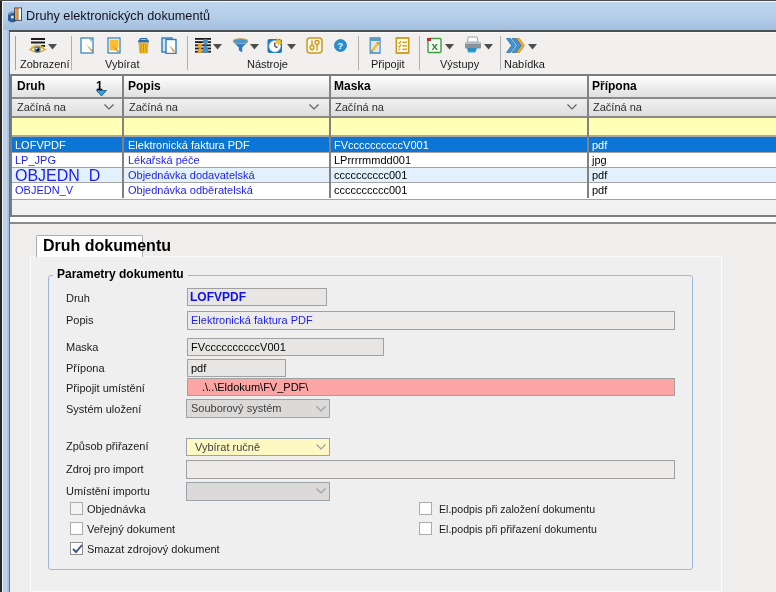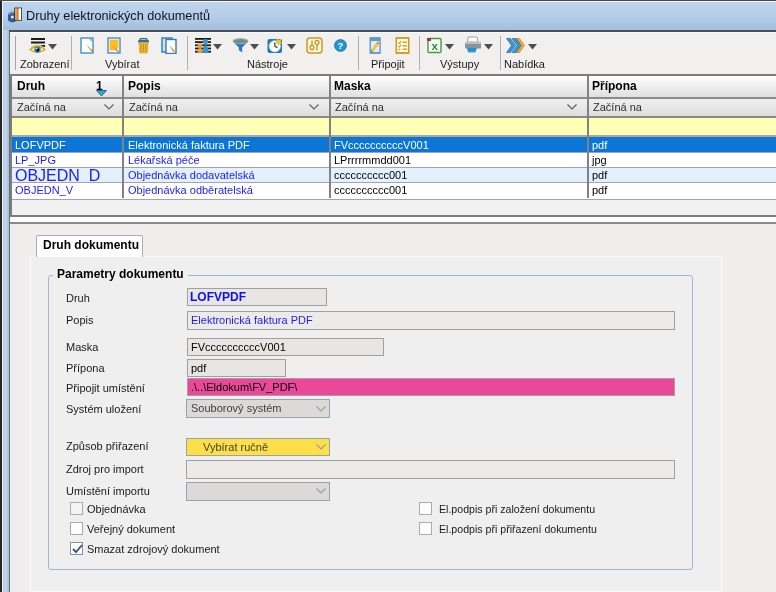--- a/index.html
+++ b/index.html
@@ -250,47 +250,47 @@
 <div class="abs" style="left:10px;top:217px;width:766px;height:5px;background:#fdfdfd;"></div>
 <div class="abs" style="left:10px;top:222px;width:766px;height:2px;background:#8a8a8a;"></div>
 <div class="abs" style="left:10px;top:224px;width:766px;height:368px;background:#efeeed;"></div>
 <div class="abs" style="left:3px;top:224px;width:6px;height:368px;background:linear-gradient(90deg,#b3cbe7,#c3d6ee 50%,#9fbcde);"></div>
 <div class="abs" style="left:0px;top:224px;width:2px;height:368px;background:#262626;"></div>
 <div class="abs" style="left:2px;top:224px;width:1px;height:368px;background:#f5f5f5;"></div>
 <div class="abs" style="left:9px;top:224px;width:1px;height:368px;background:#6f6f6f;"></div>
 
 <div class="abs" style="left:30px;top:256px;width:692px;height:336px;background:#f0efef;border:1px solid #fbfbfb;"></div>
 <div class="abs" style="left:36px;top:235px;width:107px;height:22px;background:#fdfdfd;border:1px solid #a5aeb9;border-bottom:none;border-radius:2px 2px 0 0;"></div>
-<div class="abs" style="left:43px;top:235px;height:21px;line-height:21px;font-size:12px;font-weight:bold;color:#000;">Druh dokumentu</div>
+<div class="abs" style="left:43px;top:235px;height:21px;line-height:21px;font-size:16px;font-weight:bold;color:#000;">Druh dokumentu</div>
 
 <div class="abs" style="left:48px;top:275px;width:645px;height:295px;border:1px solid #9eb6d7;border-radius:3px;"></div>
 <div class="abs" style="left:53px;top:268px;background:#f0efef;padding:0 4px;font-size:12px;font-weight:bold;color:#000;height:13px;line-height:13px;">Parametry dokumentu</div>
 
 <div class="abs lbl" style="left:66px;top:292px;">Druh</div>
 <div class="abs lbl" style="left:66px;top:314px;">Popis</div>
 <div class="abs lbl" style="left:66px;top:341px;">Maska</div>
 <div class="abs lbl" style="left:66px;top:362px;">Přípona</div>
 <div class="abs lbl" style="left:66px;top:382px;">Připojit umístění</div>
 <div class="abs lbl" style="left:66px;top:403px;">Systém uložení</div>
 <div class="abs lbl" style="left:66px;top:440px;">Způsob přiřazení</div>
 <div class="abs lbl" style="left:66px;top:463px;">Zdroj pro import</div>
 <div class="abs lbl" style="left:66px;top:485px;">Umístění importu</div>
 
 <div class="abs" style="left:187px;top:288px;width:140px;height:18px;background:#e7e6e5;border:1px solid #a0a0a0;line-height:16px;font-size:12px;font-weight:bold;color:#0f0fee;padding-left:2px;">LOFVPDF</div>
 <div class="abs" style="left:187px;top:311px;width:488px;height:19px;background:#ecebea;border:1px solid #a0a0a0;line-height:17px;font-size:11px;color:#1d1df0;padding-left:3px;">Elektronická faktura PDF</div>
 <div class="abs" style="left:187px;top:338px;width:197px;height:18px;background:#e7e6e5;border:1px solid #a0a0a0;line-height:16px;font-size:11px;color:#000;padding-left:3px;">FVccccccccccV001</div>
 <div class="abs" style="left:187px;top:359px;width:99px;height:18px;background:#e7e6e5;border:1px solid #a0a0a0;line-height:16px;font-size:11px;color:#000;padding-left:3px;">pdf</div>
-<div class="abs" style="left:187px;top:378px;width:488px;height:18px;background:#ec4899;border:1px solid #a0a0a0;line-height:16px;font-size:11px;color:#000;padding-left:3px;">.\..\Eldokum\FV_PDF\</div>
+<div class="abs" style="left:187px;top:378px;width:488px;height:18px;background:#fca5a5;border:1px solid #a0a0a0;line-height:16px;font-size:11px;color:#000;padding-left:14px;">.\..\Eldokum\FV_PDF\</div>
 
 <div class="abs" style="left:186px;top:399px;width:144px;height:19px;background:#dbdad9;border:1px solid #9aa2ac;line-height:17px;font-size:11px;color:#3e3e40;padding-left:4px;">Souborový systém</div>
 <svg class="abs" style="left:316px;top:406px;" width="10" height="7" viewBox="0 0 10 7">
     <path d="M0.5 0.5 L5 5 L9.5 0.5" fill="none" stroke="#9aa0a6" stroke-width="1.2"></path>
   </svg>
 
-<div class="abs" style="left:186px;top:438px;width:144px;height:18px;background:#fde047;border:1px solid #9aa2ac;line-height:17px;font-size:11px;color:#3e3e40;padding-left:16px;">Vybírat ručně</div>
+<div class="abs" style="left:186px;top:438px;width:144px;height:18px;background:#fef9c3;border:1px solid #9aa2ac;line-height:17px;font-size:11px;color:#3e3e40;padding-left:8px;">Vybírat ručně</div>
 <svg class="abs" style="left:316px;top:444px;" width="10" height="7" viewBox="0 0 10 7">
     <path d="M0.5 0.5 L5 5 L9.5 0.5" fill="none" stroke="#9aa0a6" stroke-width="1.2"></path>
   </svg>
 
 <div class="abs" style="left:186px;top:460px;width:489px;height:19px;background:#ecebea;border:1px solid #a0a0a0;"></div>
 
 <div class="abs" style="left:186px;top:482px;width:144px;height:19px;background:#dbdad9;border:1px solid #9aa2ac;"></div>
 <svg class="abs" style="left:316px;top:488px;" width="10" height="7" viewBox="0 0 10 7">
     <path d="M0.5 0.5 L5 5 L9.5 0.5" fill="none" stroke="#9aa0a6" stroke-width="1.2"></path>
   </svg>

